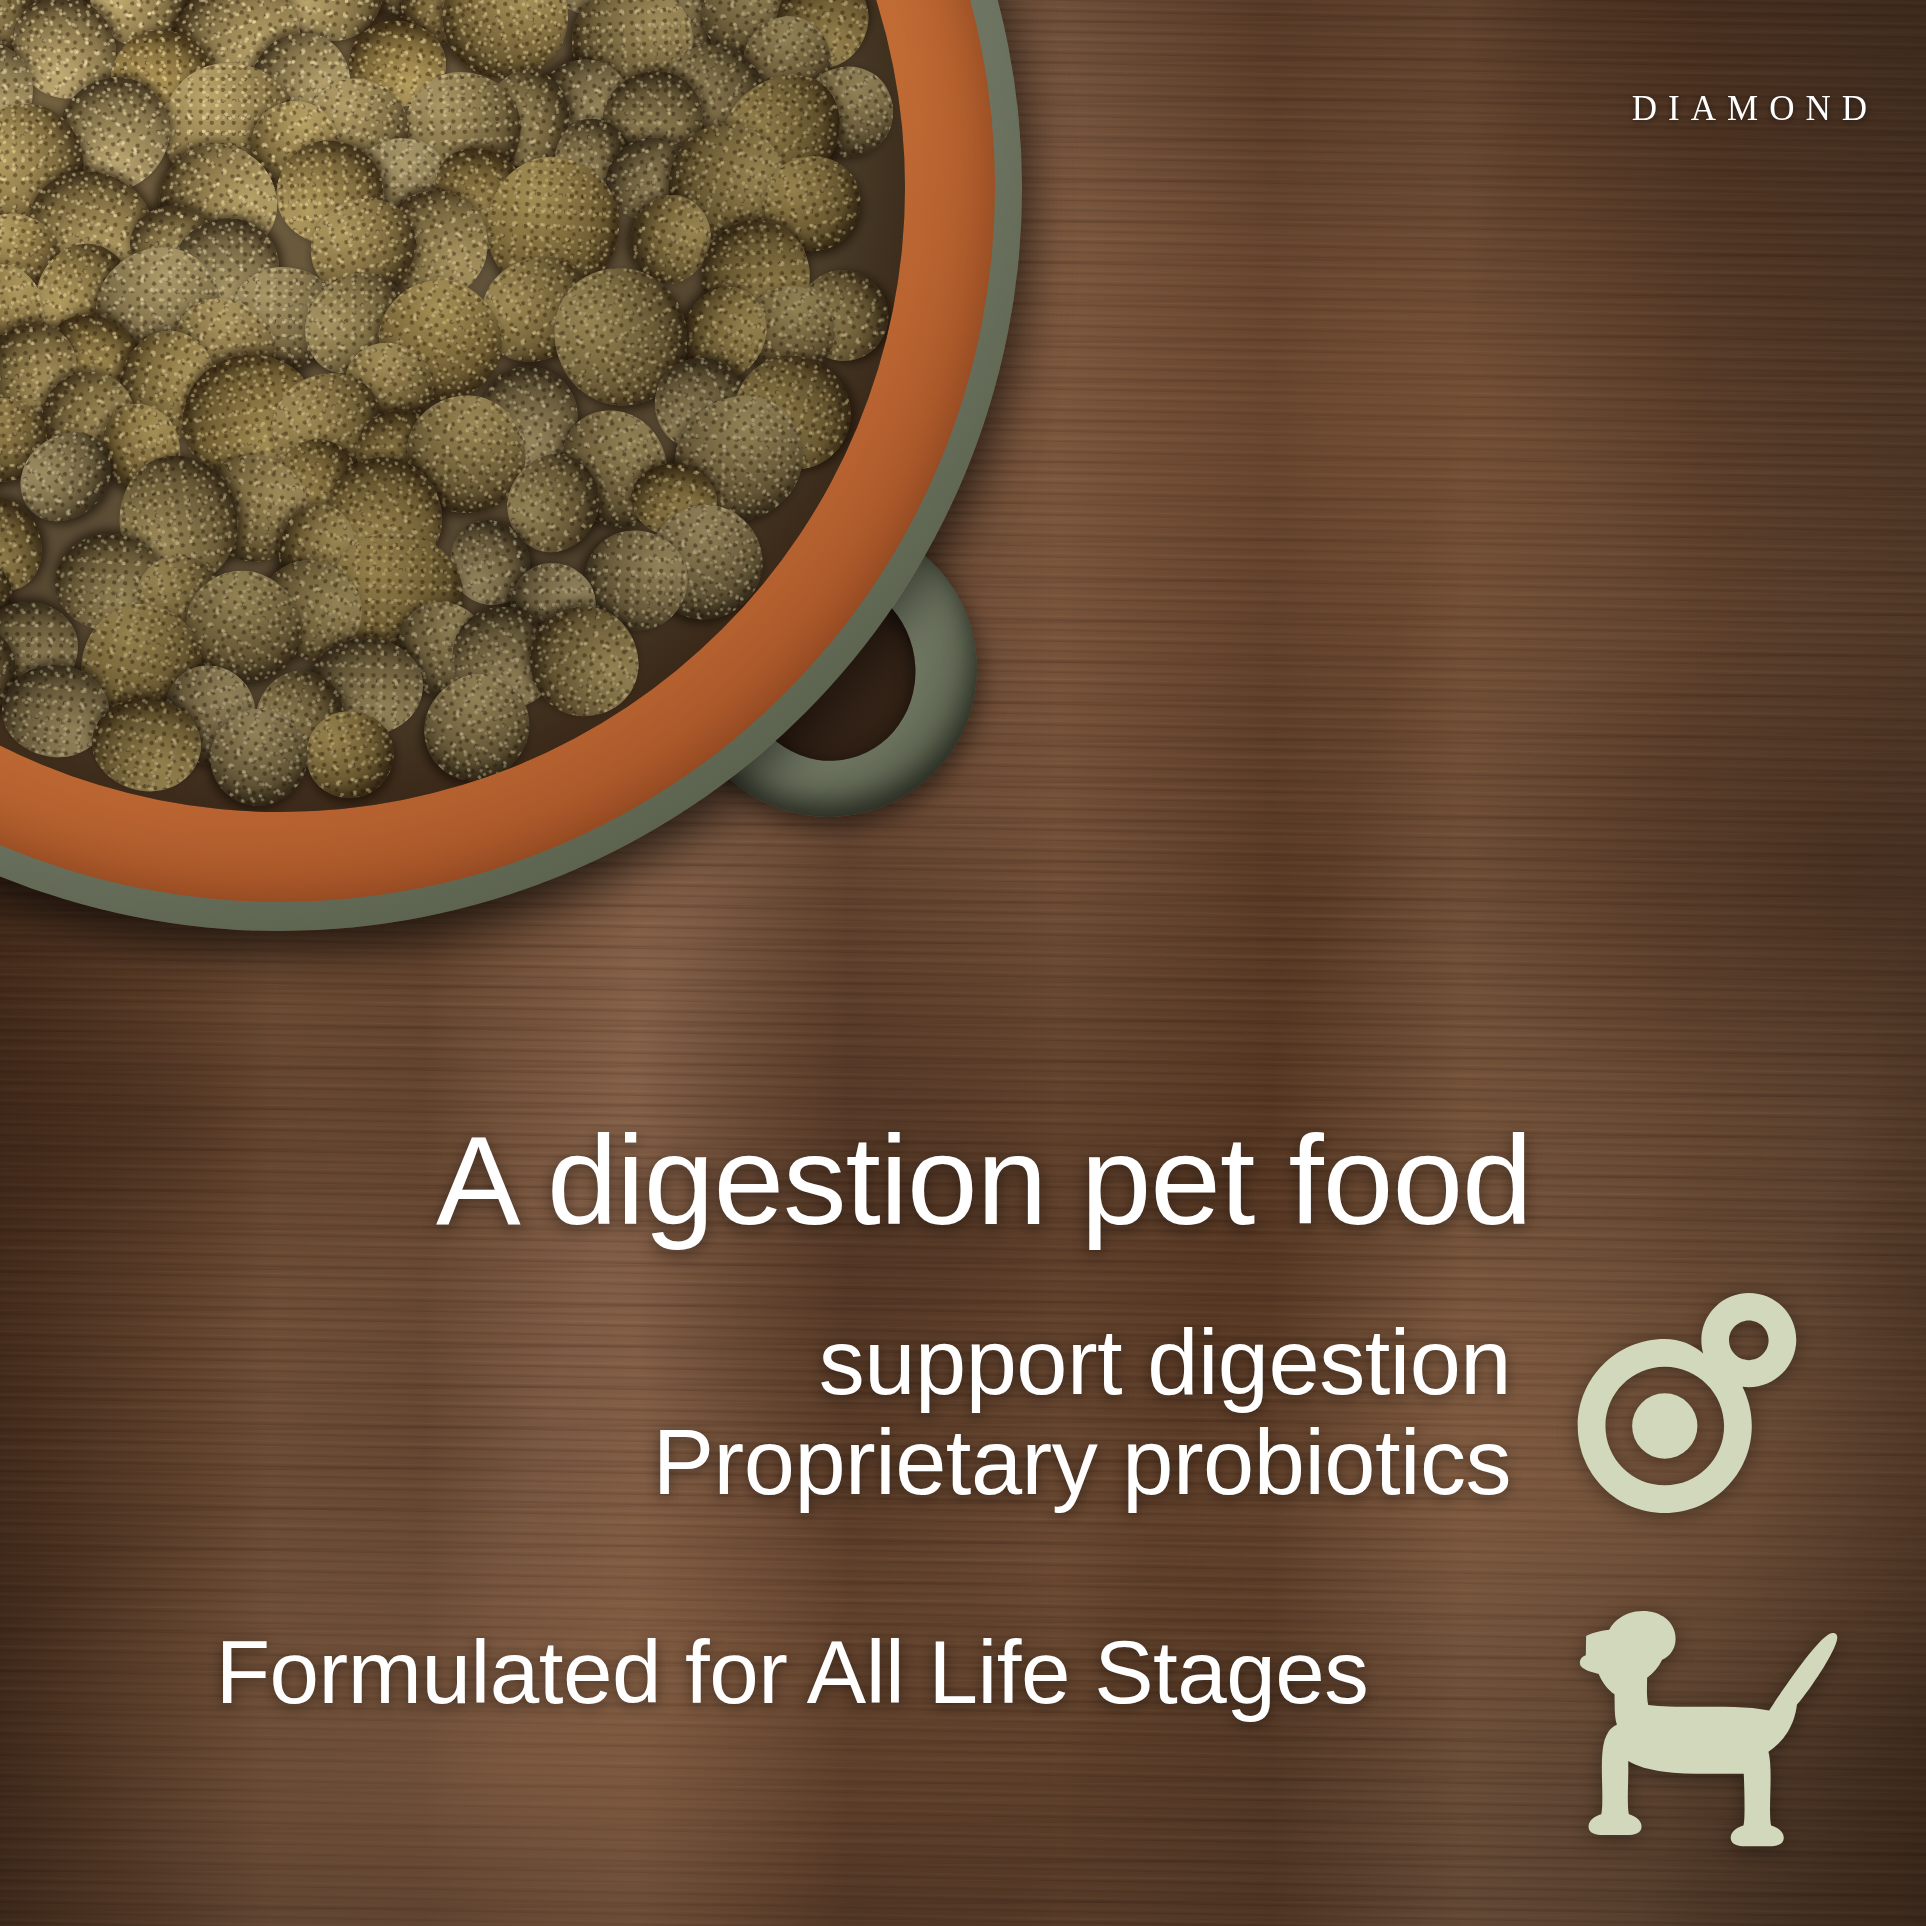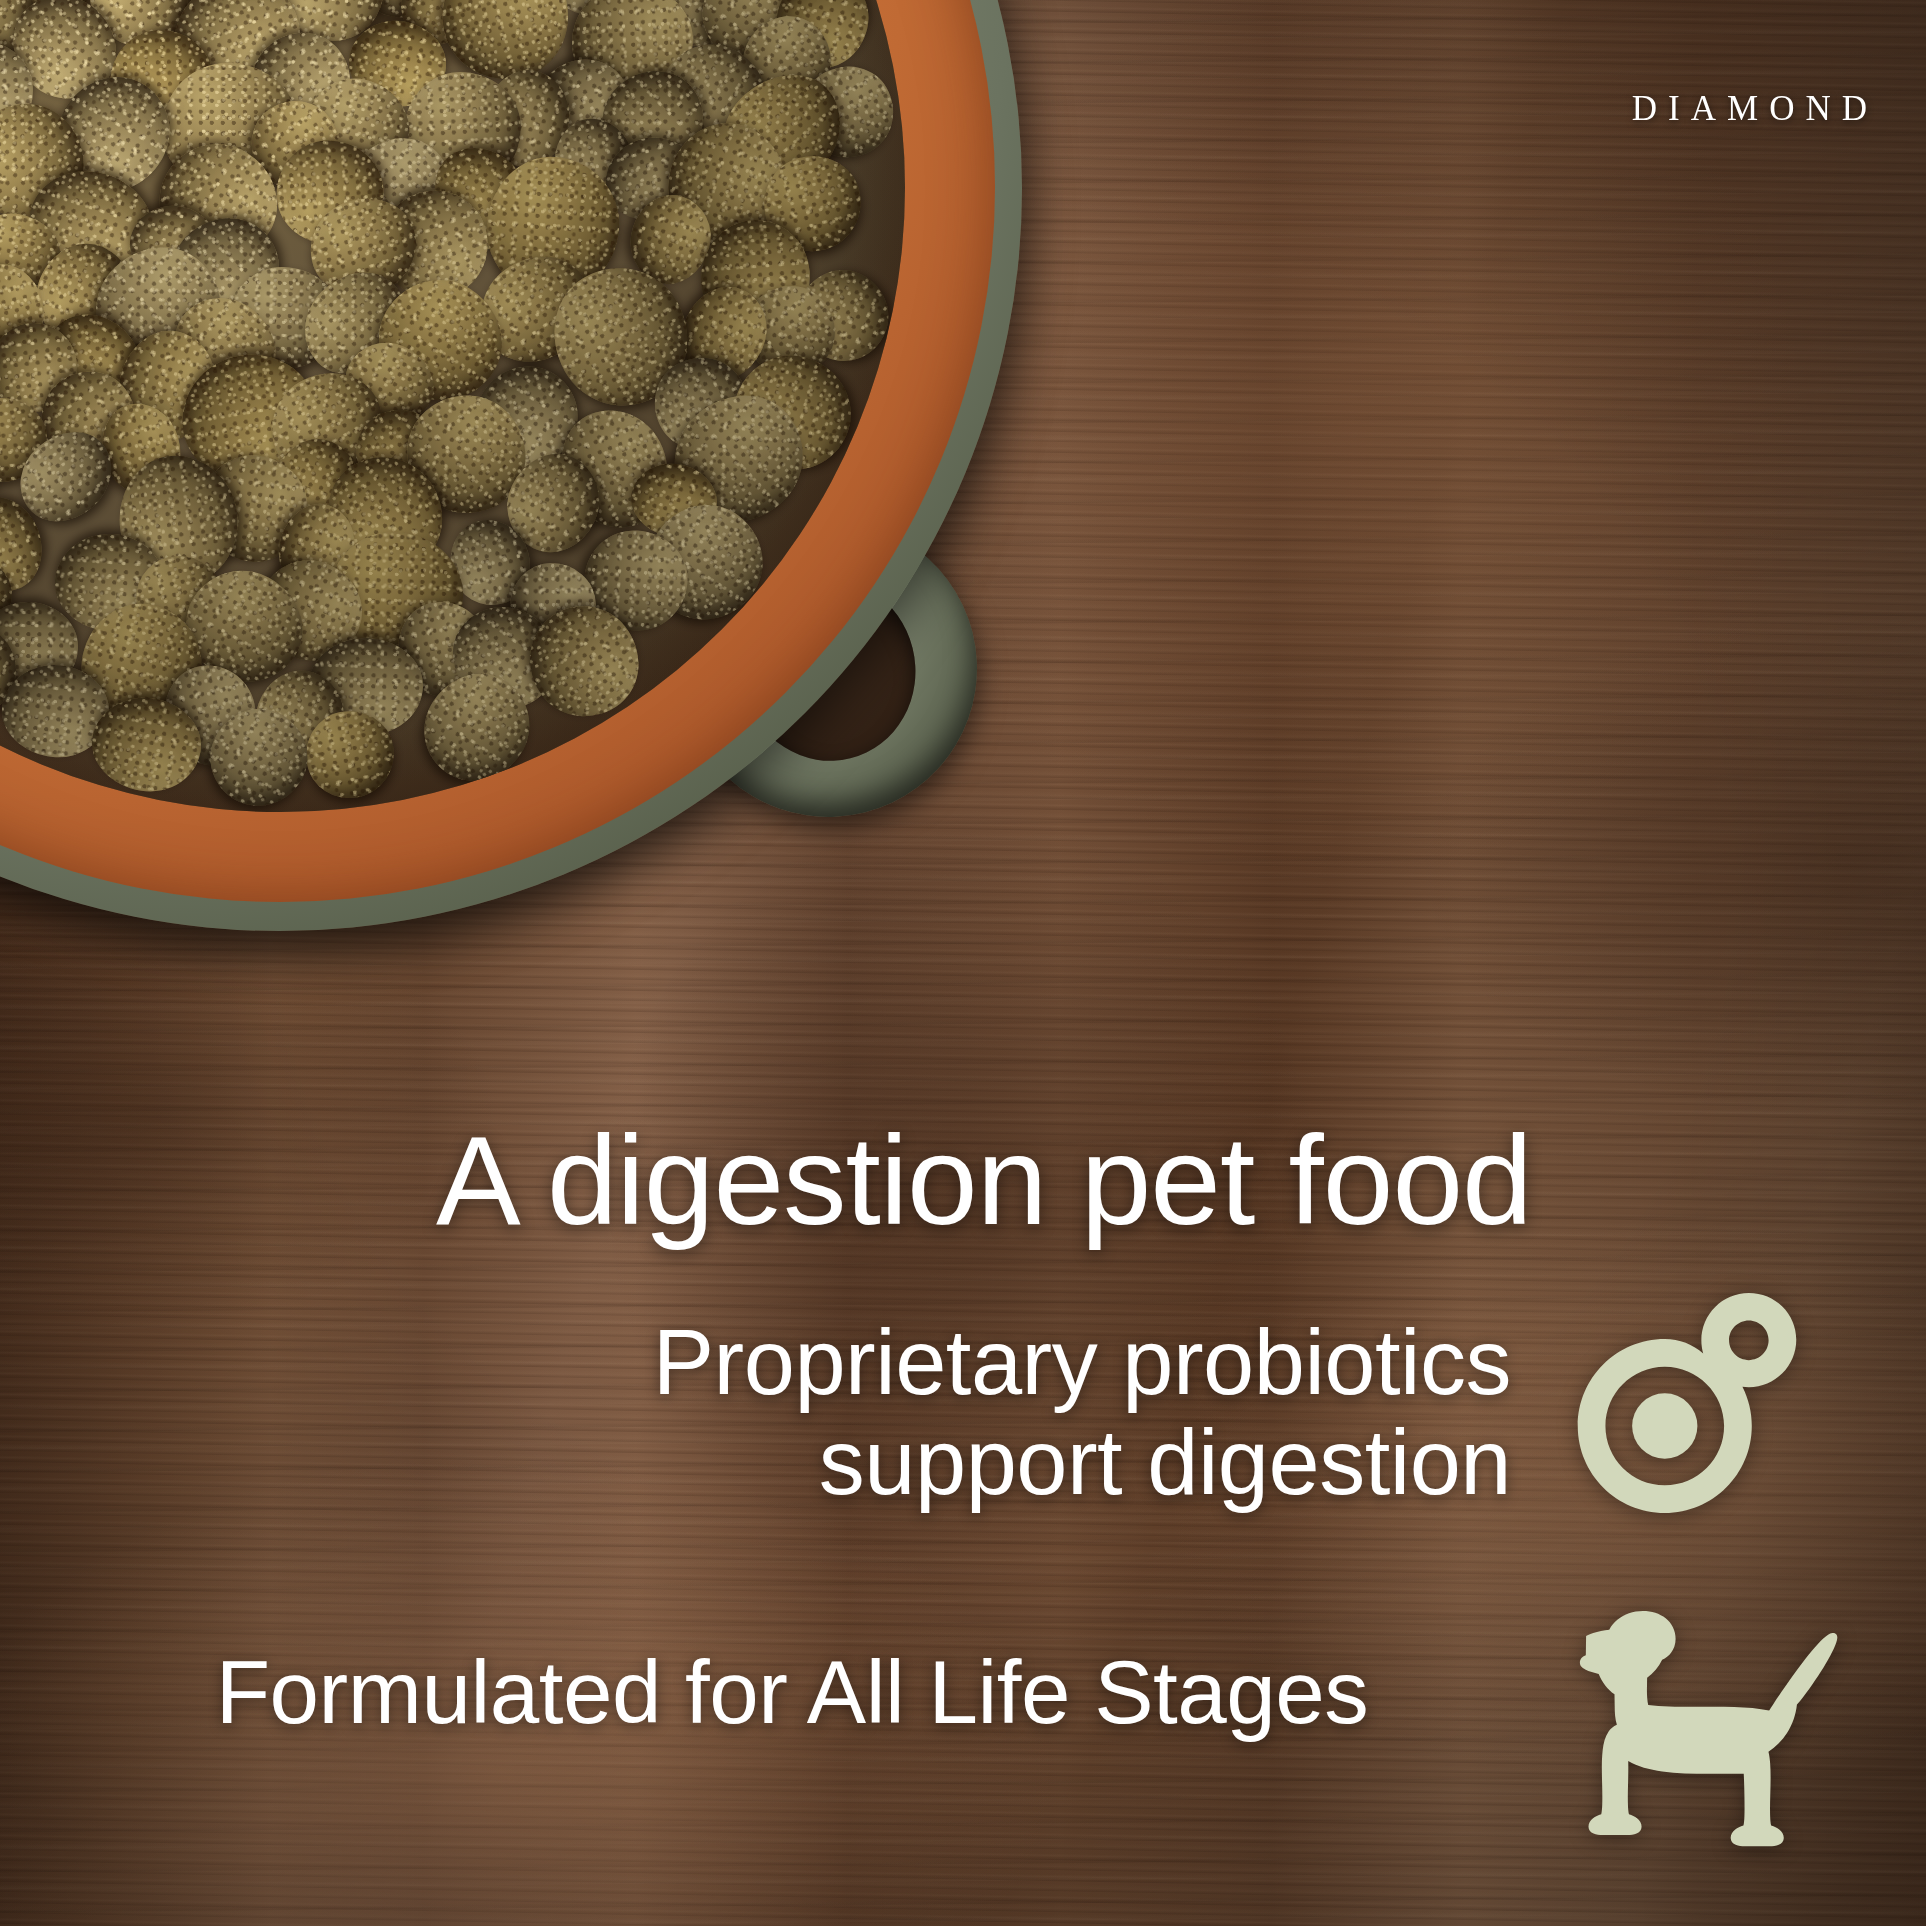--- a/index.html
+++ b/index.html
@@ -196,21 +196,20 @@
     color:#fff;font-size:92px;font-weight:400;line-height:1.09;
     text-align:right;letter-spacing:-0.5px;
     text-shadow:0 3px 14px rgba(0,0,0,.45);
   }
   .claim span{display:block;}
   .tagline{
     position:absolute;left:79px;top:1624px;width:1426px;
     color:#fff;font-size:89px;font-weight:400;line-height:1.1;
     text-align:center;letter-spacing:-0.5px;white-space:nowrap;
     text-shadow:0 3px 14px rgba(0,0,0,.45);
-    margin-top:20px;
   }
 
   
   .icon-probiotic{position:absolute;left:1556px;top:1285px;width:265px;height:265px;}
   .icon-dog{position:absolute;left:1544px;top:1584px;width:317px;height:267px;}
   .icon-probiotic svg,.icon-dog svg{display:block;width:100%;height:100%;
     filter:drop-shadow(0 3px 10px rgba(0,0,0,.35));}
 </style>
 </head>
 <body>
@@ -594,22 +593,22 @@
     <div class="bowl-inner-shadow"></div>
   </div>
 
   <div class="logo">
     <div class="logo-top">DIAMOND</div>
   </div>
 
   <div class="headline">A digestion pet food</div>
 
   <div class="claim">
+    <span>support digestion</span>
     <span>Proprietary probiotics</span>
-    <span>support digestion</span>
   </div>
 
   <div class="icon-probiotic">
     <svg viewBox="0 0 268 268" xmlns="http://www.w3.org/2000/svg" aria-hidden="true">
       <g fill="#d2d8bb">
         <path d="M195 8c-26.5 0-48 21.5-48 48 0 4.6.65 9.05 1.86 13.26C138.6 60.1 124.9 54.6 110 54.6 61.4 54.6 22 94 22 142.6s39.4 88 88 88 88-39.4 88-88c0-14.3-3.4-27.8-9.45-39.75 2.1.3 4.25.45 6.45.45 26.5 0 48-21.5 48-48S221.5 8 195 8zm0 28c11 0 20 9 20 20s-9 20-20 20-20-9-20-20 9-20 20-20zM110 82.6c33.1 0 60 26.9 60 60s-26.9 60-60 60-60-26.9-60-60 26.9-60 60-60z"></path>
         <circle cx="110" cy="142.6" r="33"></circle>
       </g>
     </svg>
   </div>

